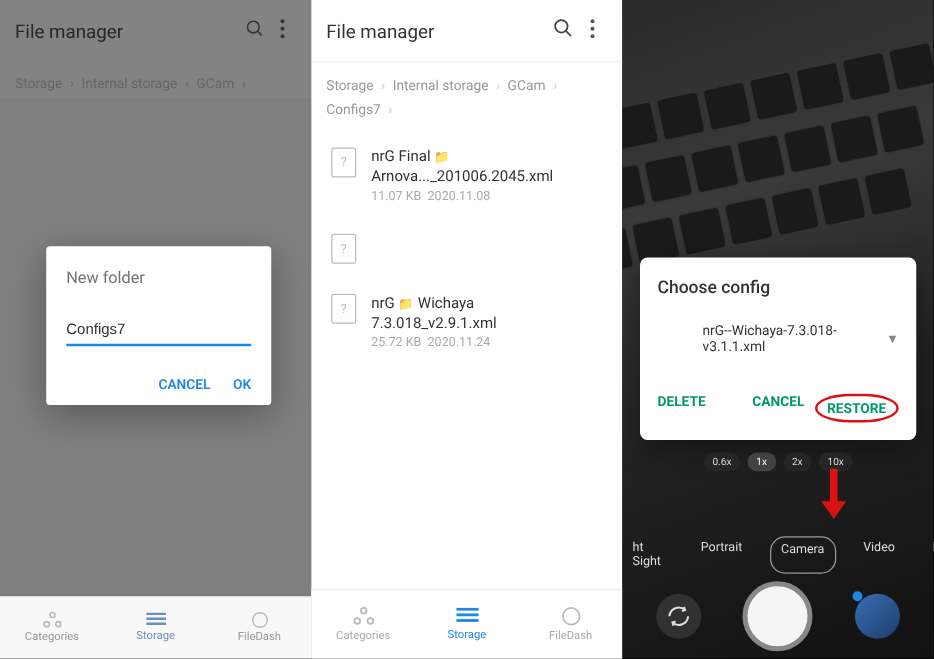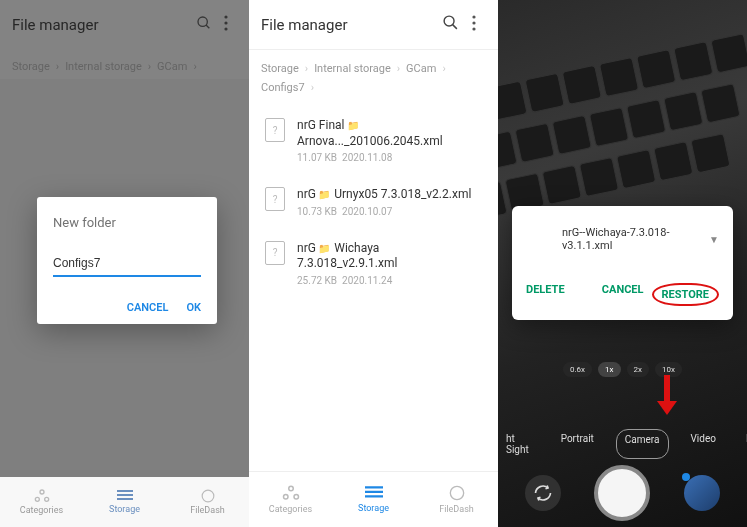--- a/index.html
+++ b/index.html
@@ -263,24 +263,20 @@
   <div class="p2-list">
     <div class="p2-row">
       <div class="p2-fileicon">?</div>
       <div class="p2-fmeta">
         <div class="p2-fname"><span>nrG Final </span><span class="p2-folder-emoji">📁</span><span> Arnova..._201006.2045.xml</span></div>
         <div class="p2-fsub"><span>11.07 KB</span>&nbsp;&nbsp;<span>2020.11.08</span></div>
       </div>
     </div>
     <div class="p2-row">
       <div class="p2-fileicon">?</div>
-      <div class="p2-fmeta">
-        <div class="p2-fname"><span>nrG </span><span class="p2-folder-emoji">📁</span><span> Urnyx05 7.3.018_v2.2.xml</span></div>
-        <div class="p2-fsub"><span>10.73 KB</span>&nbsp;&nbsp;<span>2020.10.07</span></div>
-      </div>
     </div>
     <div class="p2-row">
       <div class="p2-fileicon">?</div>
       <div class="p2-fmeta">
         <div class="p2-fname"><span>nrG </span><span class="p2-folder-emoji">📁</span><span> Wichaya 7.3.018_v2.9.1.xml</span></div>
         <div class="p2-fsub"><span>25.72 KB</span>&nbsp;&nbsp;<span>2020.11.24</span></div>
       </div>
     </div>
   </div>
   <div class="p2-bottom">
@@ -334,20 +330,21 @@
         <div class="key"></div>
         <div class="key"></div>
         <div class="key"></div>
         <div class="key"></div>
         <div class="key"></div>
         <div class="key"></div>
       </div>
   </div>
 
   <div class="p3-dialog">
+    <div class="p3-dlg-title">Choose config</div>
     <div class="p3-select">
       <span>nrG--Wichaya-7.3.018-v3.1.1.xml</span>
       <span class="p3-select-caret">▼</span>
     </div>
     <div class="p3-dlg-row">
       <div class="p3-dlg-btn">DELETE</div>
       <div class="p3-dlg-right">
         <div class="p3-dlg-btn">CANCEL</div>
         <div class="p3-restore-wrap">
           <div class="p3-dlg-btn">RESTORE</div>

